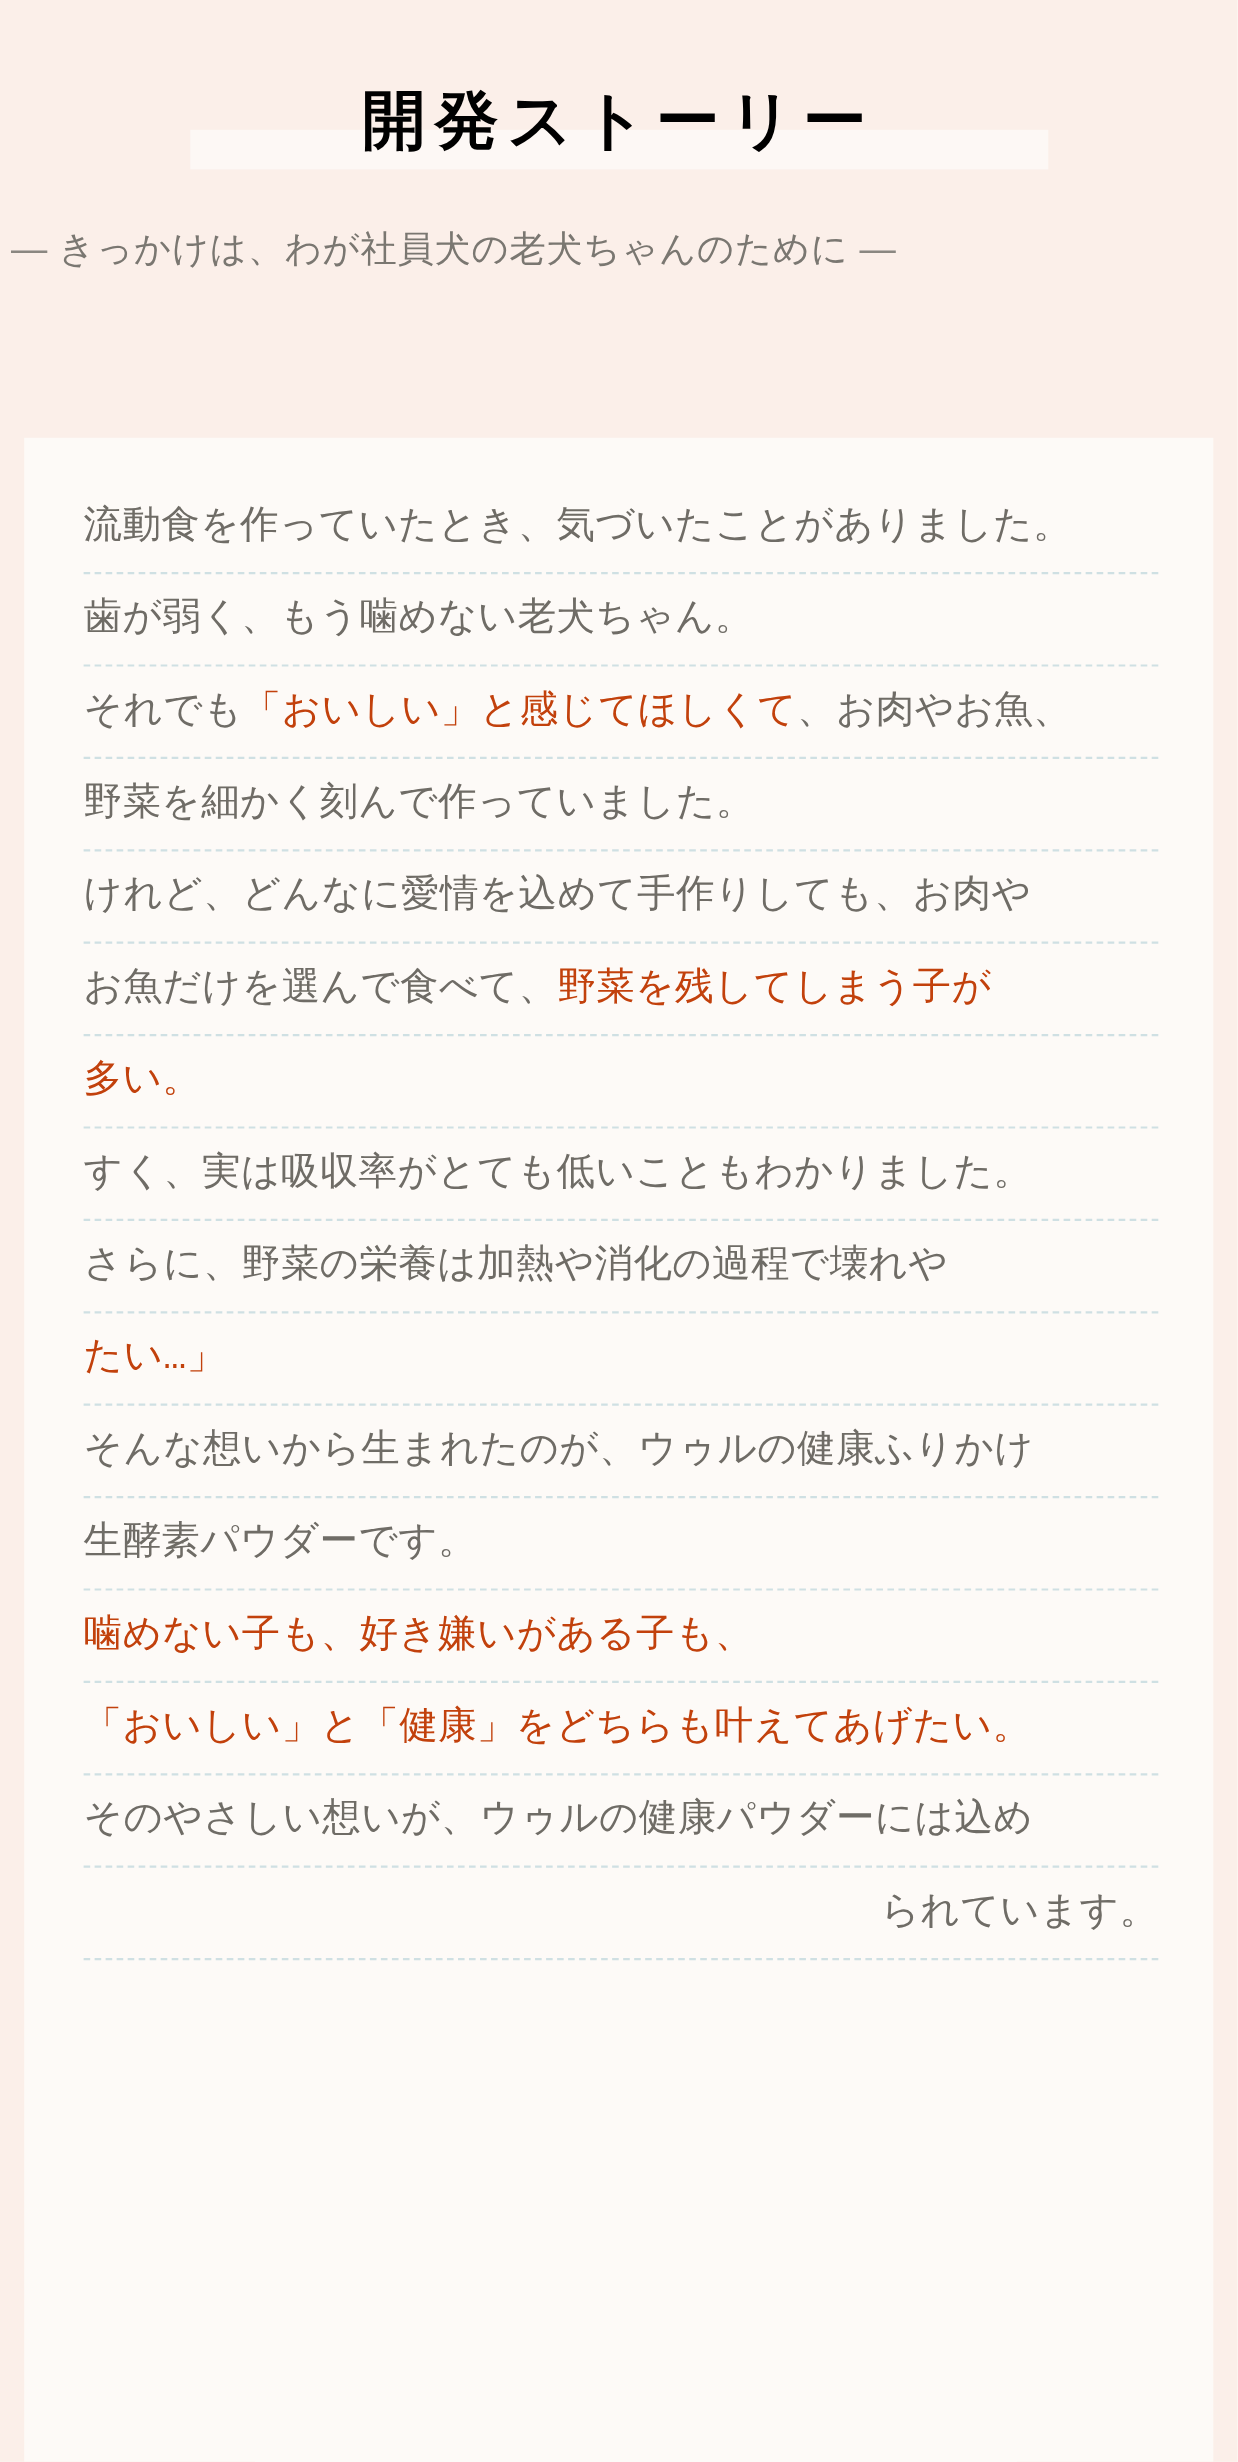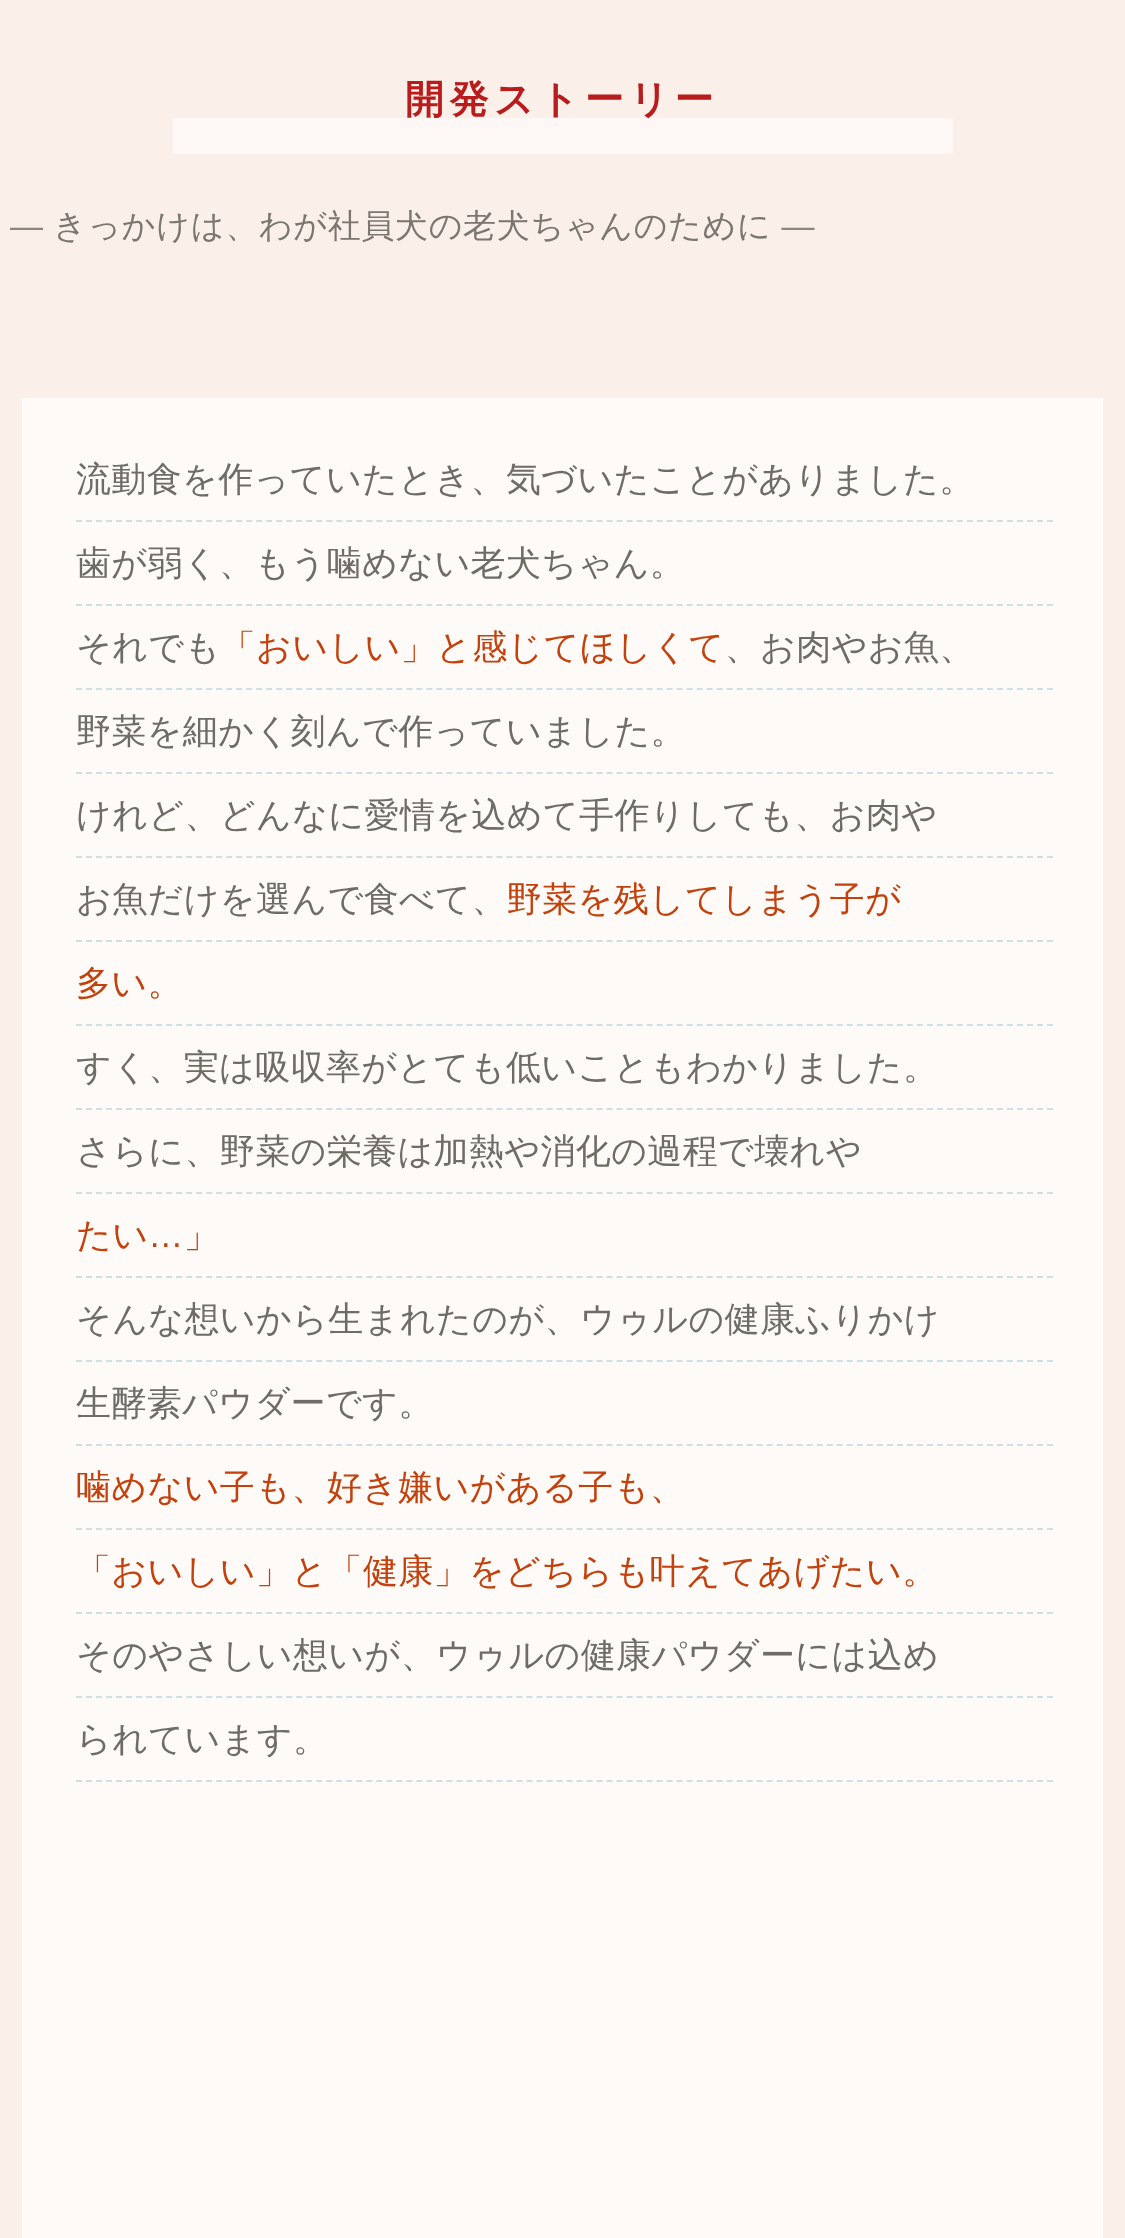--- a/index.html
+++ b/index.html
@@ -38,23 +38,23 @@
     top: 118px;
     width: 780px;
     height: 36px;
     background: #fdf8f5;
     z-index: 0;
   }
   .title-text {
     position: relative;
     z-index: 1;
     display: inline-block;
-    font-size: 39px;
+    font-size: 58px;
     letter-spacing: 0.14em;
-    color: #b91c1c;
+    color: #000000;
     font-weight: 600;
     line-height: 1.1;
   }
 
   
   .subtitle {
     margin-top: 88px;
     text-align: left;
     font-size: 33px;
     color: #7a7771;
@@ -72,40 +72,41 @@
   
   .card {
     position: absolute;
     left: 22px;
     top: 398px;
     width: 1081px;
     height: 1840px;
     background: #fdfaf7;
     box-sizing: border-box;
     padding: 40px 50px 0 54px;
+    font-family: Liberation Mono, monospace;
   }
 
   .lines {
     width: 100%;
   }
 
   .line {
     position: relative;
     box-sizing: border-box;
     height: 84px;
     display: flex;
     align-items: center;
     font-size: 35px;
     color: #6f6c66;
     letter-spacing: 0.01em;
     line-height: 1.15;
     white-space: nowrap;
     border-bottom: 2px dashed #cfe0e3;
   }
-  .line:last-child { border-bottom: 2px dashed #cfe0e3; }
+  .line:last-child { border-bottom: 2px dashed #cfe0e3; justify-content: flex-end; }
 
   .line .accent { color: #c2410c; }
 
   
   .tail-space { height: 40px; }
 </style>
 </head>
 <body>
 
 <div class="page">

